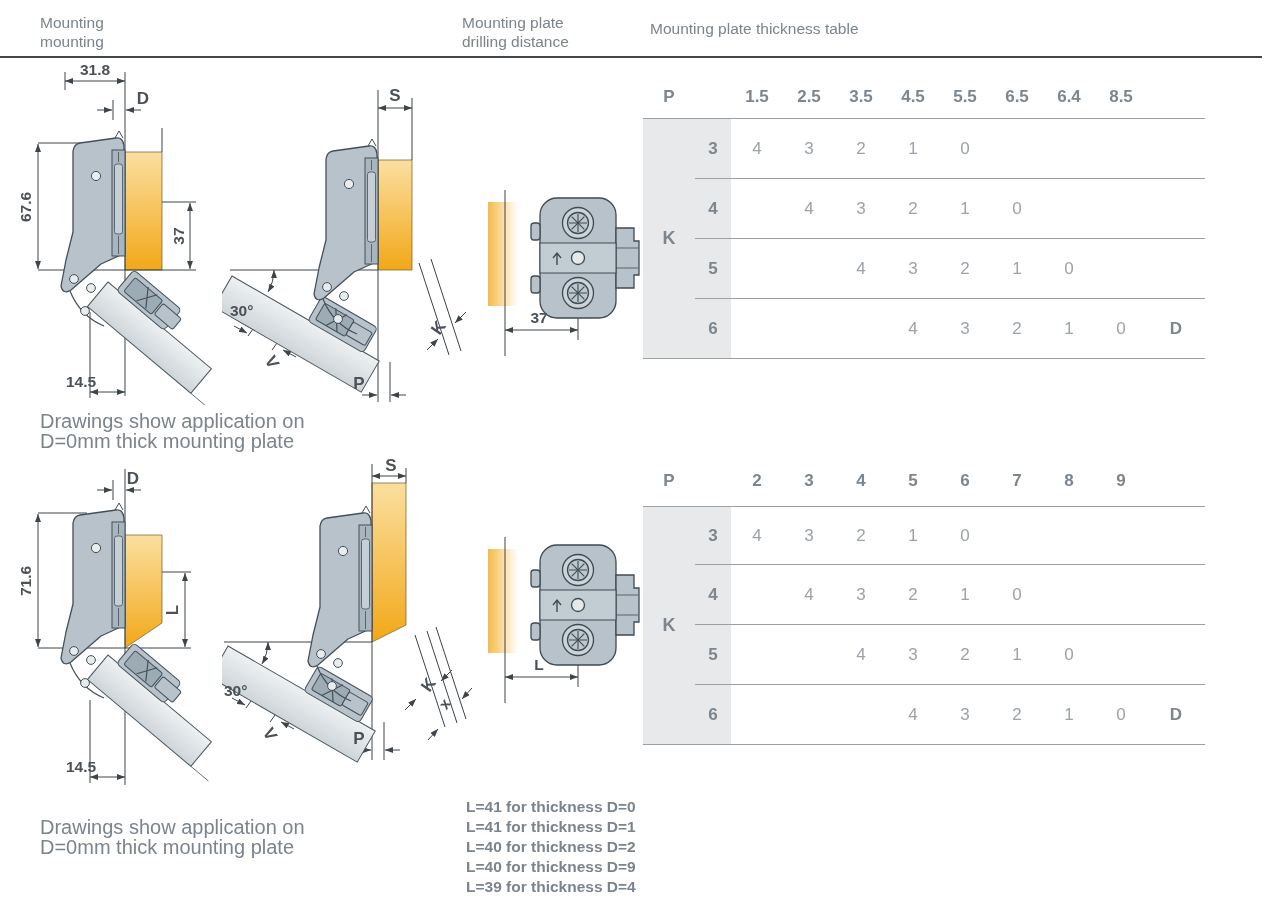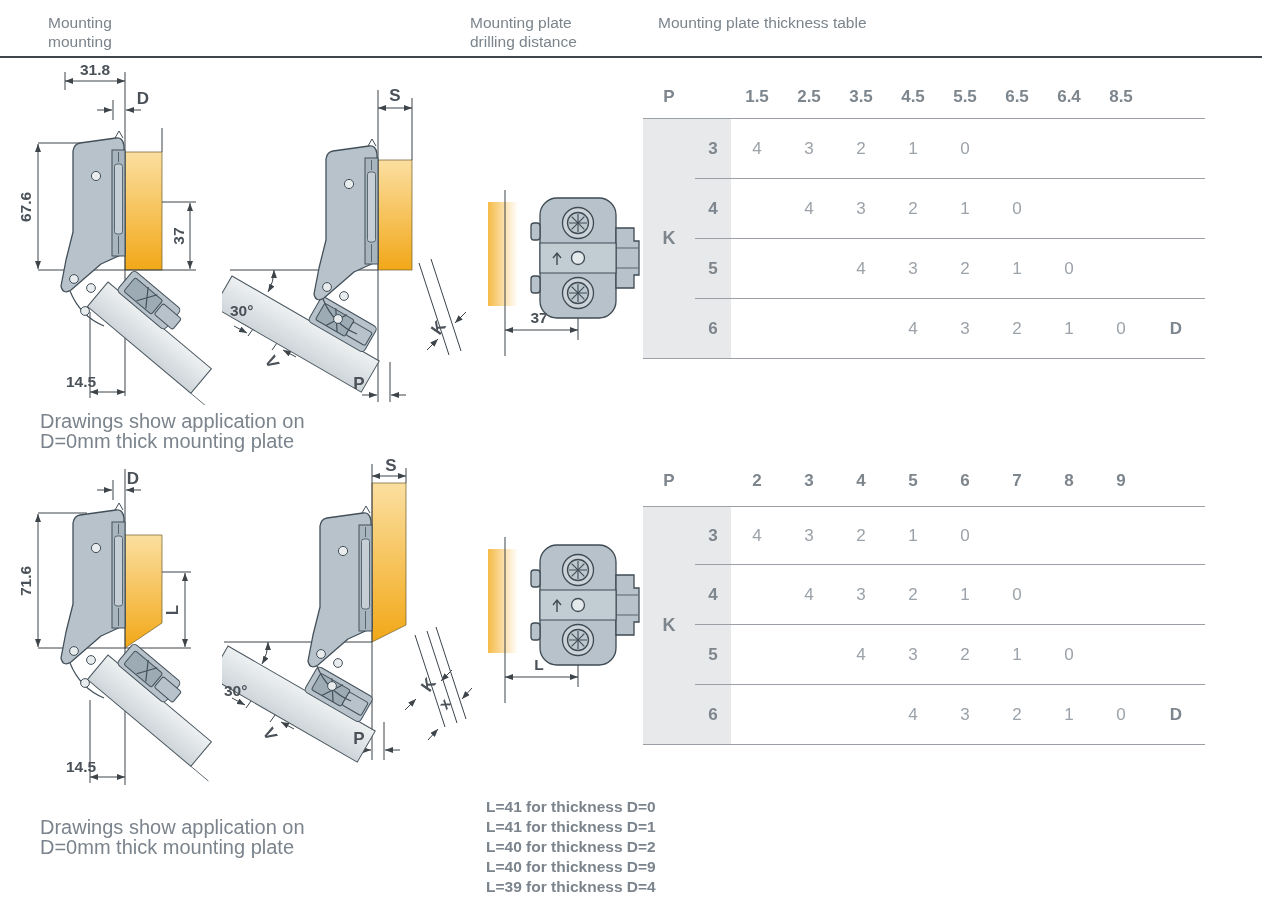--- a/index.html
+++ b/index.html
@@ -2,25 +2,25 @@
 <html><head>
 <meta charset="utf-8">
 <style>
   * { margin:0; padding:0; box-sizing:border-box; }
   html,body { background:#fff; }
   body {
     width:1277px; height:899px; position:relative; overflow:hidden;
     font-family:"Liberation Sans", sans-serif;
   }
   .abs { position:absolute; }
-  .hdr { font-size:15.5px; line-height:19px; color:#7b848c; font-weight:400;margin-left:8px; }
+  .hdr { font-size:15.5px; line-height:19px; color:#7b848c; font-weight:400; }
   .hdr .it { font-style:italic; }
   #rule { left:0; top:56px; width:1262px; height:2px; background:#40464b; }
   .note { font-size:20px; line-height:20px; color:#7b848c; }
-  .lnotes { font-size:15.5px; line-height:20px; color:#7b848c; font-weight:700;margin-left:20px; }
+  .lnotes { font-size:15.5px; line-height:20px; color:#7b848c; font-weight:700; }
 
   .tt { display:grid; grid-template-columns:52px 36px repeat(8,52px) 58px;
         color:#7d858d; font-size:17px; font-weight:700; }
   #t1 { left:643px; top:75px;  grid-template-rows:44px 60px 60px 60px 60px; }
   #t2 { left:643px; top:455px; grid-template-rows:52px 58px 60px 60px 60px; }
   .tt > div { display:flex; align-items:center; justify-content:center; }
   .tt .h { border-bottom:1px solid #9aa0a6; }
   .tt .k { grid-row:2/6; grid-column:1; background:#e8e9eb;
            border-bottom:1px solid #9aa0a6; font-size:18px; }
   .tt .c { border-bottom:1px solid #9aa0a6; }
@@ -109,21 +109,21 @@
 </svg>
 
 <div class="abs hdr" style="left:40px;top:13px">
   <div>Mounting</div>
   <div>mounting</div>
 </div>
 <div class="abs hdr" style="left:462px;top:13px">
   <div>Mounting plate</div>
   <div>drilling distance</div>
 </div>
-<div class="abs hdr" style="left:650px;top:13px">
+<div class="abs hdr" style="left:650px;top:19px">
   <div>Mounting plate thickness table</div>
 </div>
 <div class="abs" id="rule"></div>
 
 <svg class="abs" style="left:12px;top:60px" width="218" height="345" viewBox="0 0 218 345">
   <rect x="113" y="92" width="37" height="118" fill="url(#og)" stroke="#6b5a2a" stroke-width="0.7"></rect>
   <g class="dl">
     <line x1="113" y1="12" x2="113" y2="336"></line>
     <line x1="150" y1="68" x2="150" y2="92"></line>
     <line x1="53" y1="12" x2="53" y2="30"></line>

